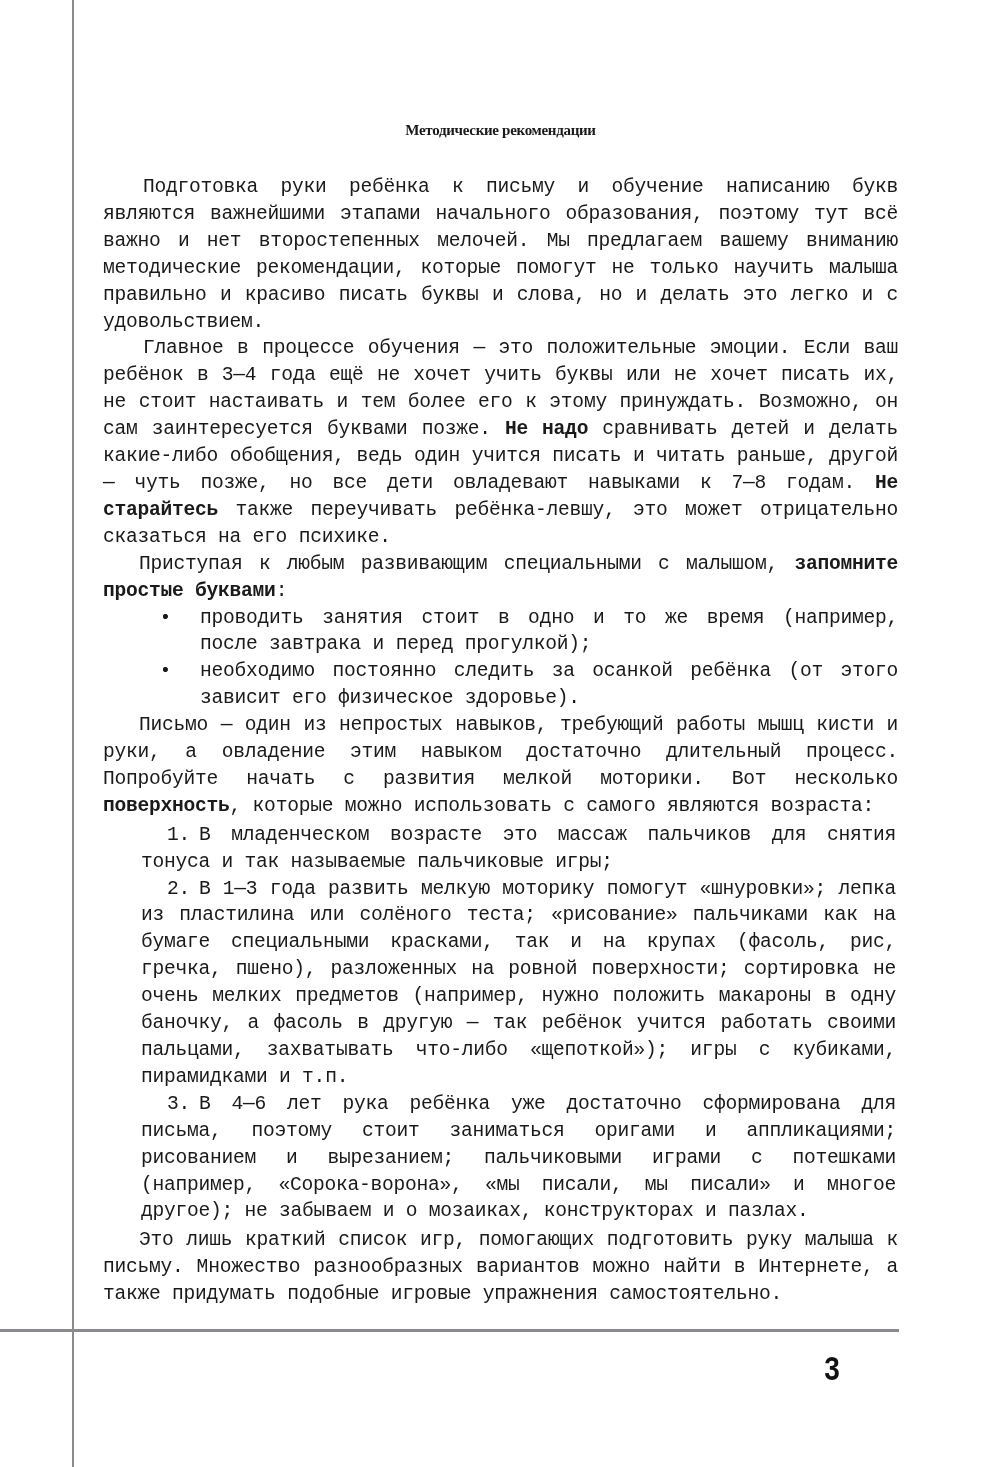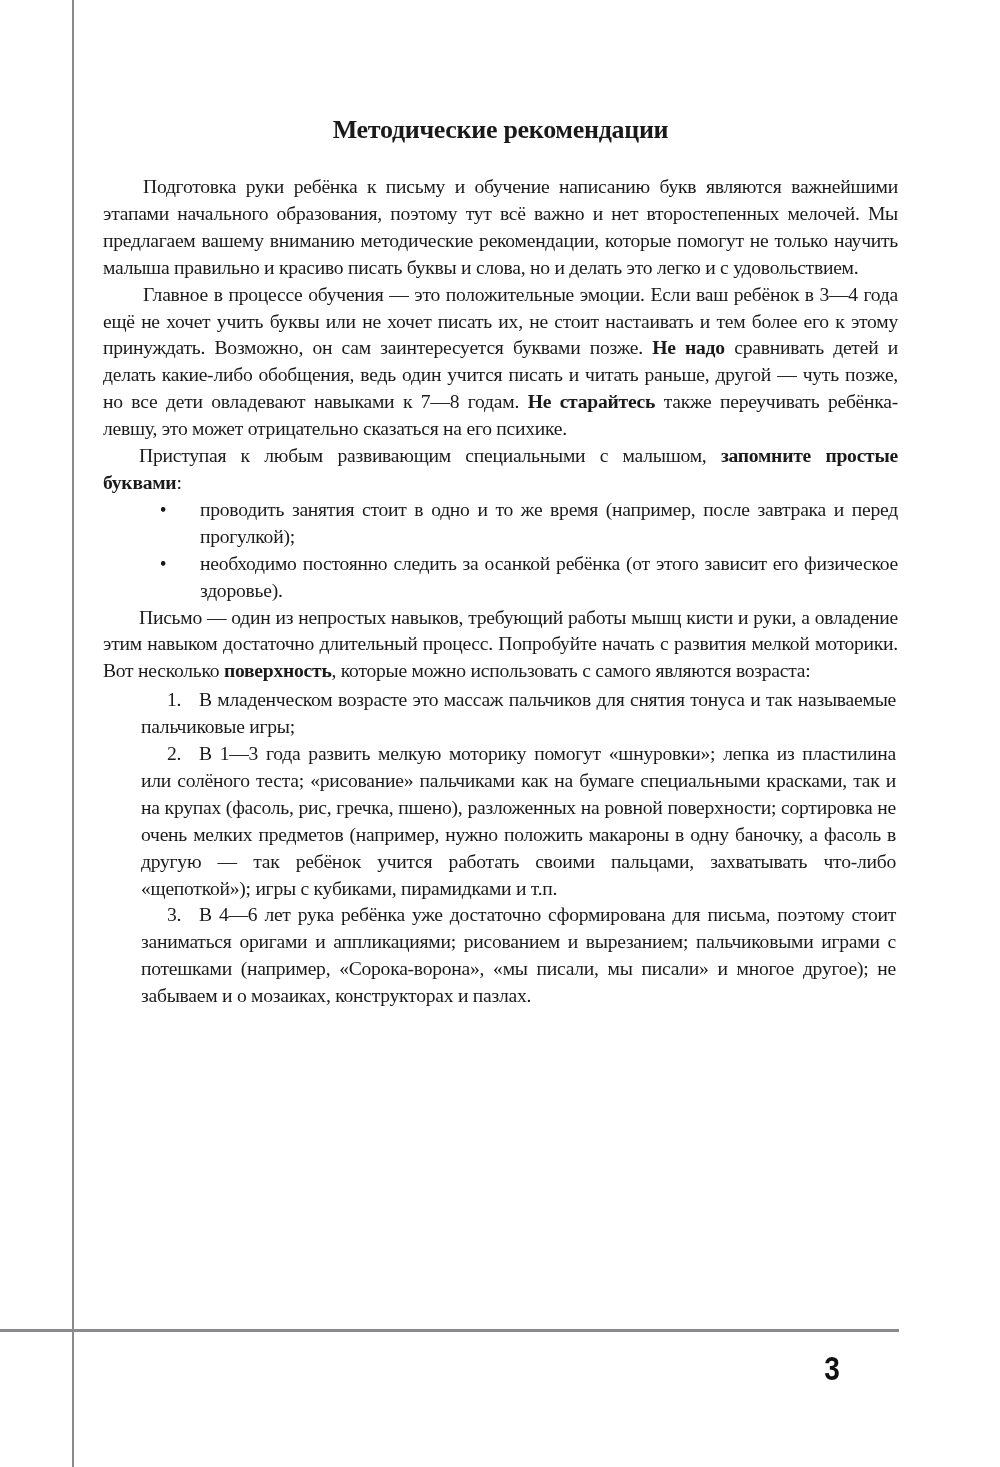--- a/index.html
+++ b/index.html
@@ -10,24 +10,24 @@
     }
     .vrule { position: absolute; left: 72px; top: 0; width: 2px; height: 1467px; background: #8a8a8e; }
     .hrule { position: absolute; left: 0; top: 1329px; width: 899px; height: 3px; background: #8a8a8e; }
     .page-num {
       position: absolute; left: 822px; top: 1350px; width: 30px;
       font-family: "Liberation Sans", "DejaVu Sans", sans-serif;
       font-weight: bold; font-size: 33px; color: #111; transform: scaleX(0.85);
     }
     .content { position: absolute; left: 103px; top: 112px; width: 795px; }
     .title {
-      text-align: center; font-weight: bold; font-size: 26px; margin: 0 0 26px 0;
+      text-align: center; font-weight: bold; font-size: 15px; margin: 0 0 26px 0;
       letter-spacing: -0.3px; line-height: 36px;
     }
-    p, li { font-size: 19.6px; line-height: 26.9px; margin: 0; text-align: justify; letter-spacing: -0.25px; }
+    p, li { font-size: 19.6px; line-height: 26.9px; margin: 0; text-align: justify; letter-spacing: -0.25px; font-family: Liberation Mono, monospace; }
     p.ind { text-indent: 40px; }
     p.ind2 { text-indent: 36px; }
     b { font-weight: bold; }
     ul.rules { list-style: none; margin: 0; padding: 0 0 0 97px; }
     ul.rules li { position: relative; }
     ul.rules li .bullet { position: absolute; left: -40px; top: 0; font-size: 18px; }
     ol.ex { list-style: none; margin: 2px; padding: 0 0 0 36px; }
     ol.ex li { text-indent: 26px; }
     ol.ex li .num { display: inline-block; width: 32px; text-indent: 0; }
   </style>
@@ -55,13 +55,14 @@
   </ul>
 
   <p class="ind2"><span>Письмо — один из непростых навыков, требующий работы мышц кисти и руки, а овладение этим навыком достаточно длительный процесс. Попробуйте начать с развития мелкой моторики. Вот несколько </span><b>поверхность</b><span>, которые можно использовать с самого являются возраста:</span></p>
 
   <ol class="ex">
     <li><span class="num">1.</span><span>В младенческом возрасте это массаж пальчиков для снятия тонуса и так называемые пальчиковые игры;</span></li>
     <li><span class="num">2.</span><span>В 1—3 года развить мелкую моторику помогут «шнуровки»; лепка из пластилина или солёного теста; «рисование» пальчиками как на бумаге специальными красками, так и на крупах (фасоль, рис, гречка, пшено), разложенных на ровной поверхности; сортировка не очень мелких предметов (например, нужно положить макароны в одну баночку, а фасоль в другую — так ребёнок учится работать своими пальцами, захватывать что-либо «щепоткой»); игры с кубиками, пирамидками и т.п.</span></li>
     <li><span class="num">3.</span><span>В 4—6 лет рука ребёнка уже достаточно сформирована для письма, поэтому стоит заниматься оригами и аппликациями; рисованием и вырезанием; пальчиковыми играми с потешками (например, «Сорока-ворона», «мы писали, мы писали» и многое другое); не забываем и о мозаиках, конструкторах и пазлах.</span></li>
   </ol>
 
+  <p class="ind2">Это лишь краткий список игр, помогающих подготовить руку малыша к письму. Множество разнообразных вариантов можно найти в Интернете, а также придумать подобные игровые упражнения самостоятельно.</p>
 </div>
 
 </body></html>

